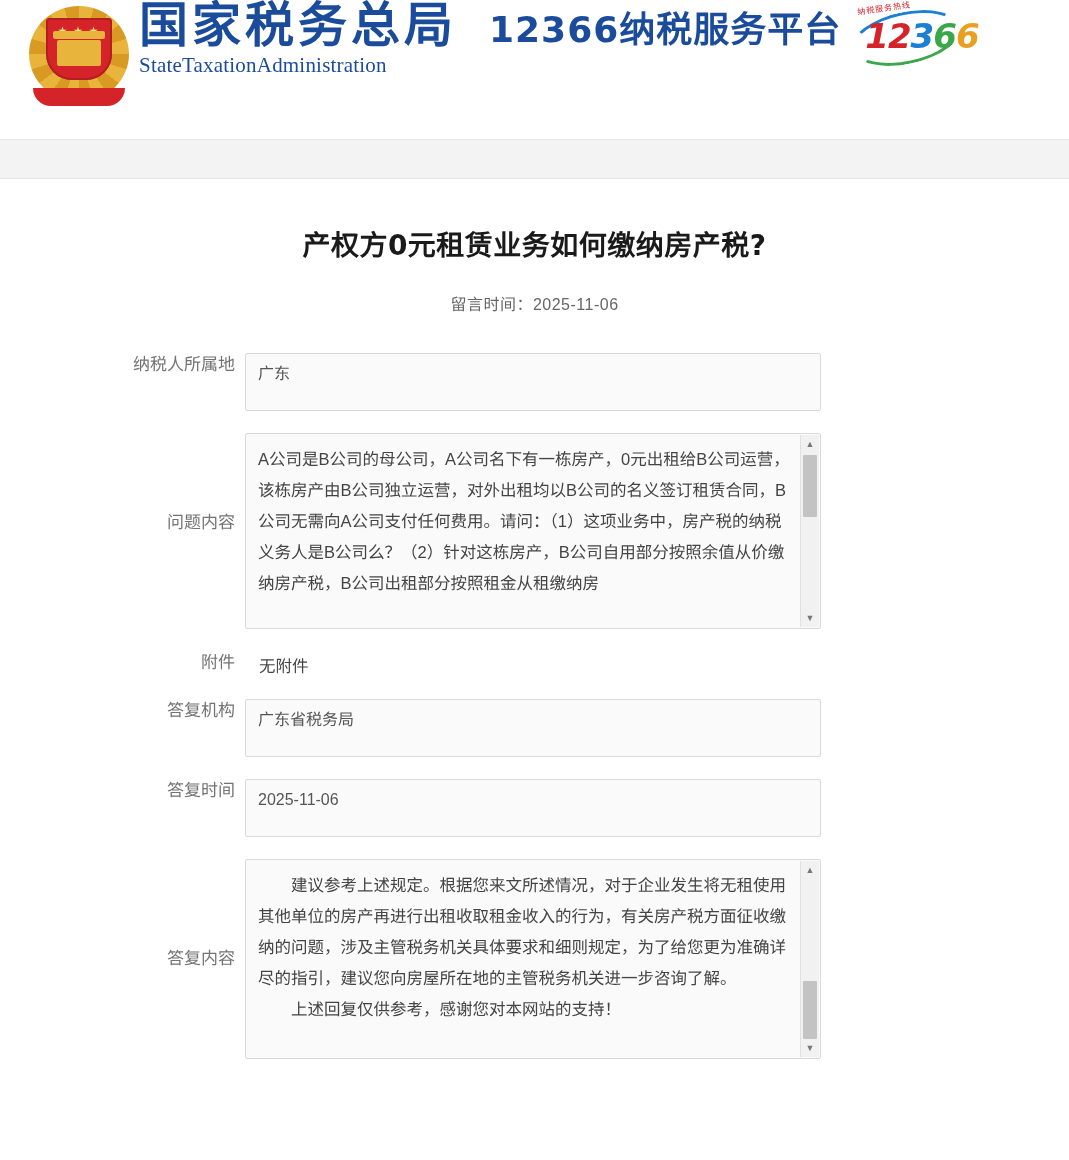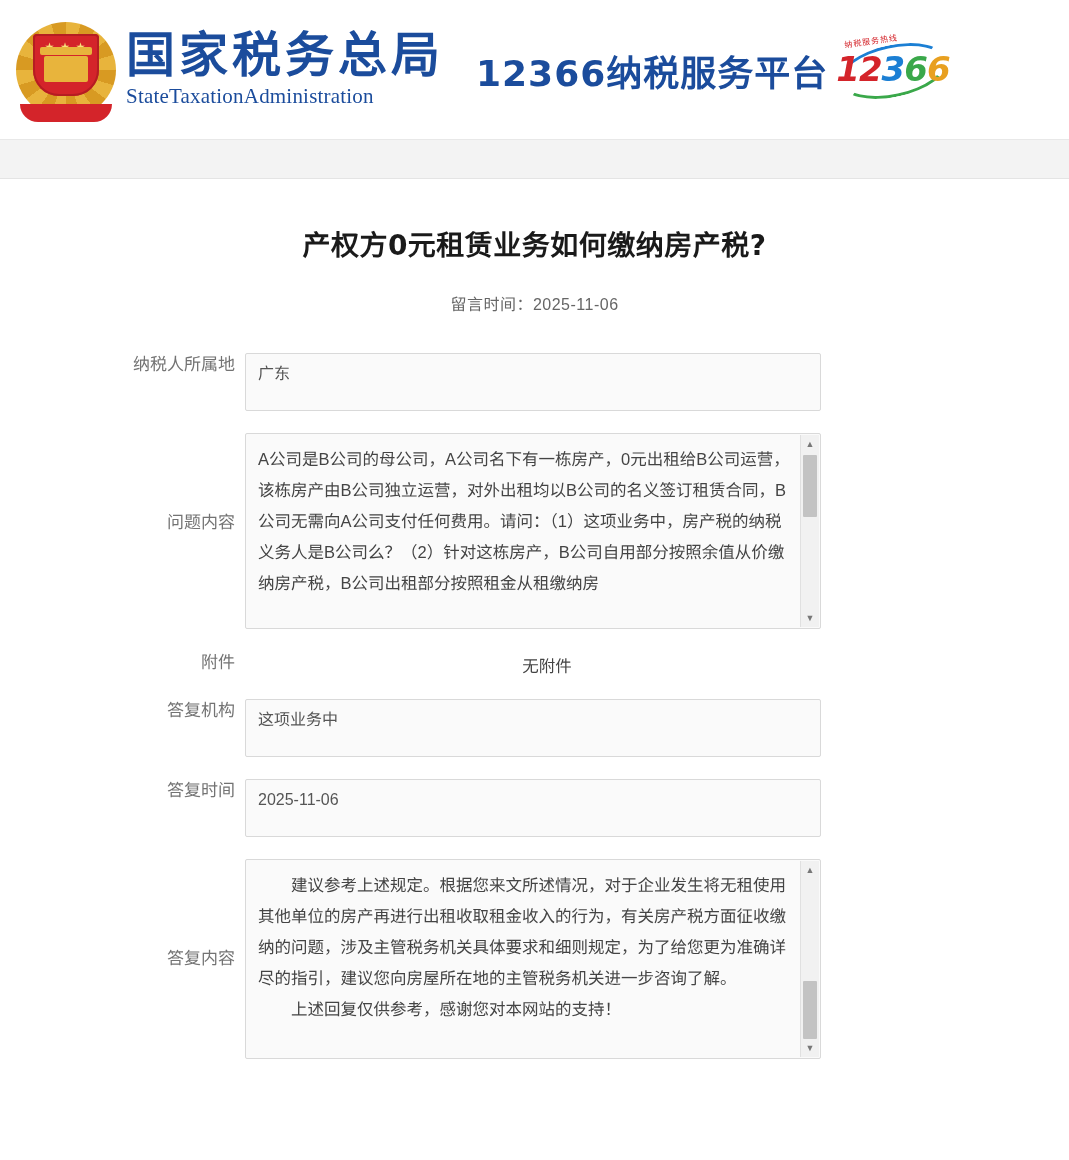--- a/index.html
+++ b/index.html
@@ -15,22 +15,22 @@
     overflow: hidden;
   }
 
   
   .header {
     position: relative;
     height: 140px;
     background: #ffffff;
     border-bottom: 1px solid #e8e8e8;
     display: flex;
-    align-items: center;
-    padding-left: 12px;
+    align-items: flex-start;
+    padding-left: 25px;
     box-sizing: border-box;
   }
   .emblem {
     width: 108px;
     height: 108px;
     position: relative;
     flex: 0 0 auto;
     margin-right: 6px;
   }
   .emblem .wreath {
@@ -118,21 +118,21 @@
     position: absolute;
     top: 2px; left: 8px;
     font-size: 8px;
     color: #d4242a;
     letter-spacing: 1px;
     transform: rotate(-8deg);
     white-space: nowrap;
   }
   .logo-12366 .l-main {
     position: absolute;
-    top: 16px; left: 0;
+    top: 16px; left: 16px;
     font-size: 34px;
     font-weight: bold;
     font-style: italic;
     font-family: "DejaVu Sans", sans-serif;
     letter-spacing: -1px;
   }
   .logo-12366 .c1 { color: #d4242a; }
   .logo-12366 .c2 { color: #1b7fd4; }
   .logo-12366 .c3 { color: #3aa84a; }
   .logo-12366 .c4 { color: #e8a020; }
@@ -255,21 +255,20 @@
     border-radius: 1px;
   }
   .thumb-q { top: 20px; height: 62px; }
   .thumb-a { top: 120px; height: 58px; }
 
   .attach-row .row-field {
     font-size: 16.5px;
     color: #444;
     padding-top: 2px;
     padding-left: 14px;
-    text-align: center;
   }
 
   .label-mid { padding-top: 78px; }
   .label-mid-a { padding-top: 88px; }
 </style>
 </head>
 <body>
 
 <div class="header">
 
@@ -331,21 +330,21 @@
     </div>
 
     <div class="row attach-row">
       <div class="row-label">附件</div>
       <div class="row-field">无附件</div>
     </div>
 
     <div class="row">
       <div class="row-label">答复机构</div>
       <div class="row-field">
-        <div class="field-box field-input">这项业务中</div>
+        <div class="field-box field-input">广东省税务局</div>
       </div>
     </div>
 
     <div class="row">
       <div class="row-label">答复时间</div>
       <div class="row-field">
         <div class="field-box field-input">2025-11-06</div>
       </div>
     </div>
 

